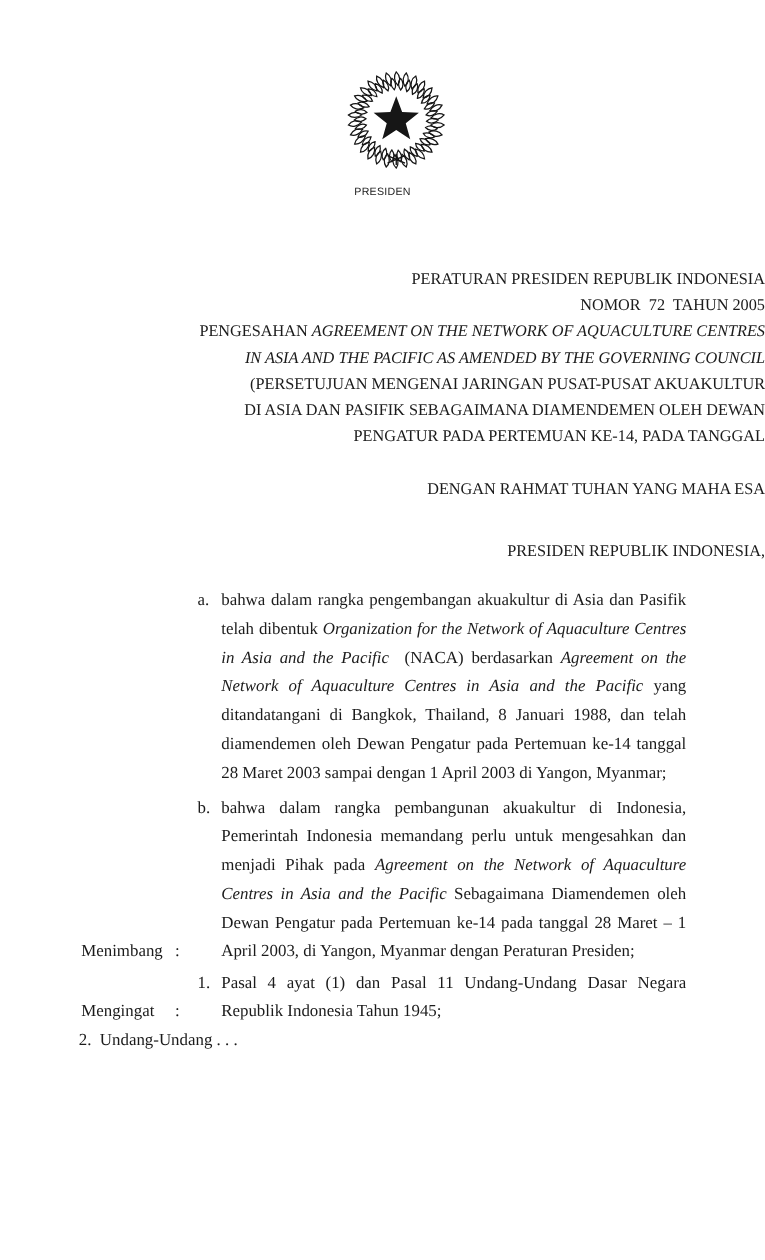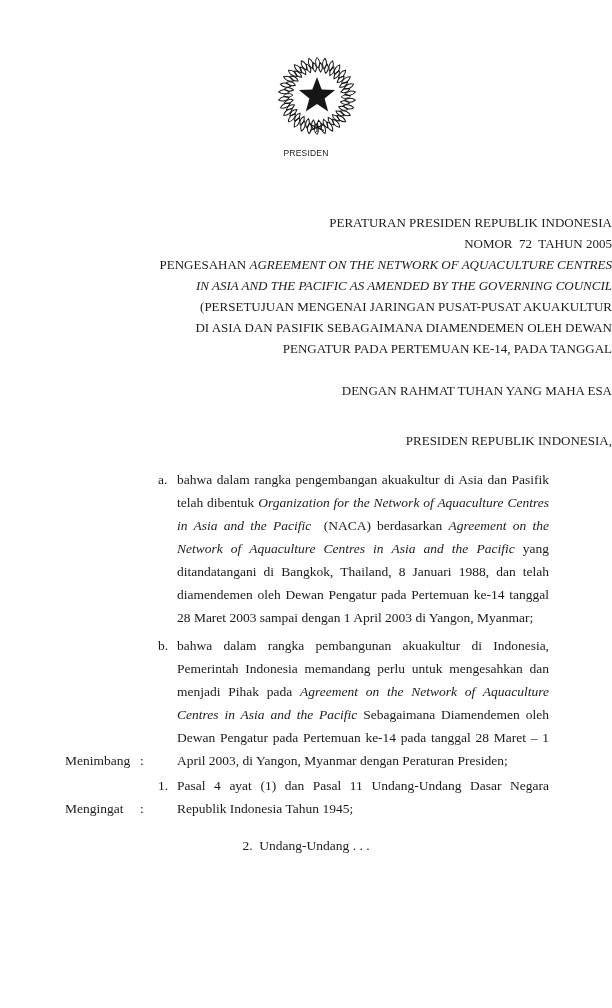--- a/index.html
+++ b/index.html
@@ -31,21 +31,21 @@
   .clause{margin:0 63px 0 65px;display:flex;align-items:flex-end;}
   .clause-first{margin-top:17px;}
   .c-label{width:75px;flex:none;}
   .c-colon{width:18px;flex:none;}
   .c-items{flex:1;min-width:0;}
   .item{display:flex;align-items:flex-start;}
   .item + .item{margin-top:5px;}
   .i-marker{width:19px;flex:none;}
   .i-text{flex:1;min-width:0;text-align:justify;}
   .clause-gap{margin-top:2px;}
-  .catchword{margin:14px 63px;text-align:center;line-height:23px;}
+  .catchword{margin:0 63px;text-align:left;line-height:23px;}
 </style>
 </head>
 <body>
 
 <div class="page">
 
   <div class="seal-block">
     <svg width="80" height="80" viewBox="-40 -40 80 80">
       <defs>
         <path id="leafA" d="M0,-38.5 C3.2,-35.5 3.6,-31 1.2,-27.8 C-1.8,-31 -2.2,-35.5 0,-38.5 Z"></path>

